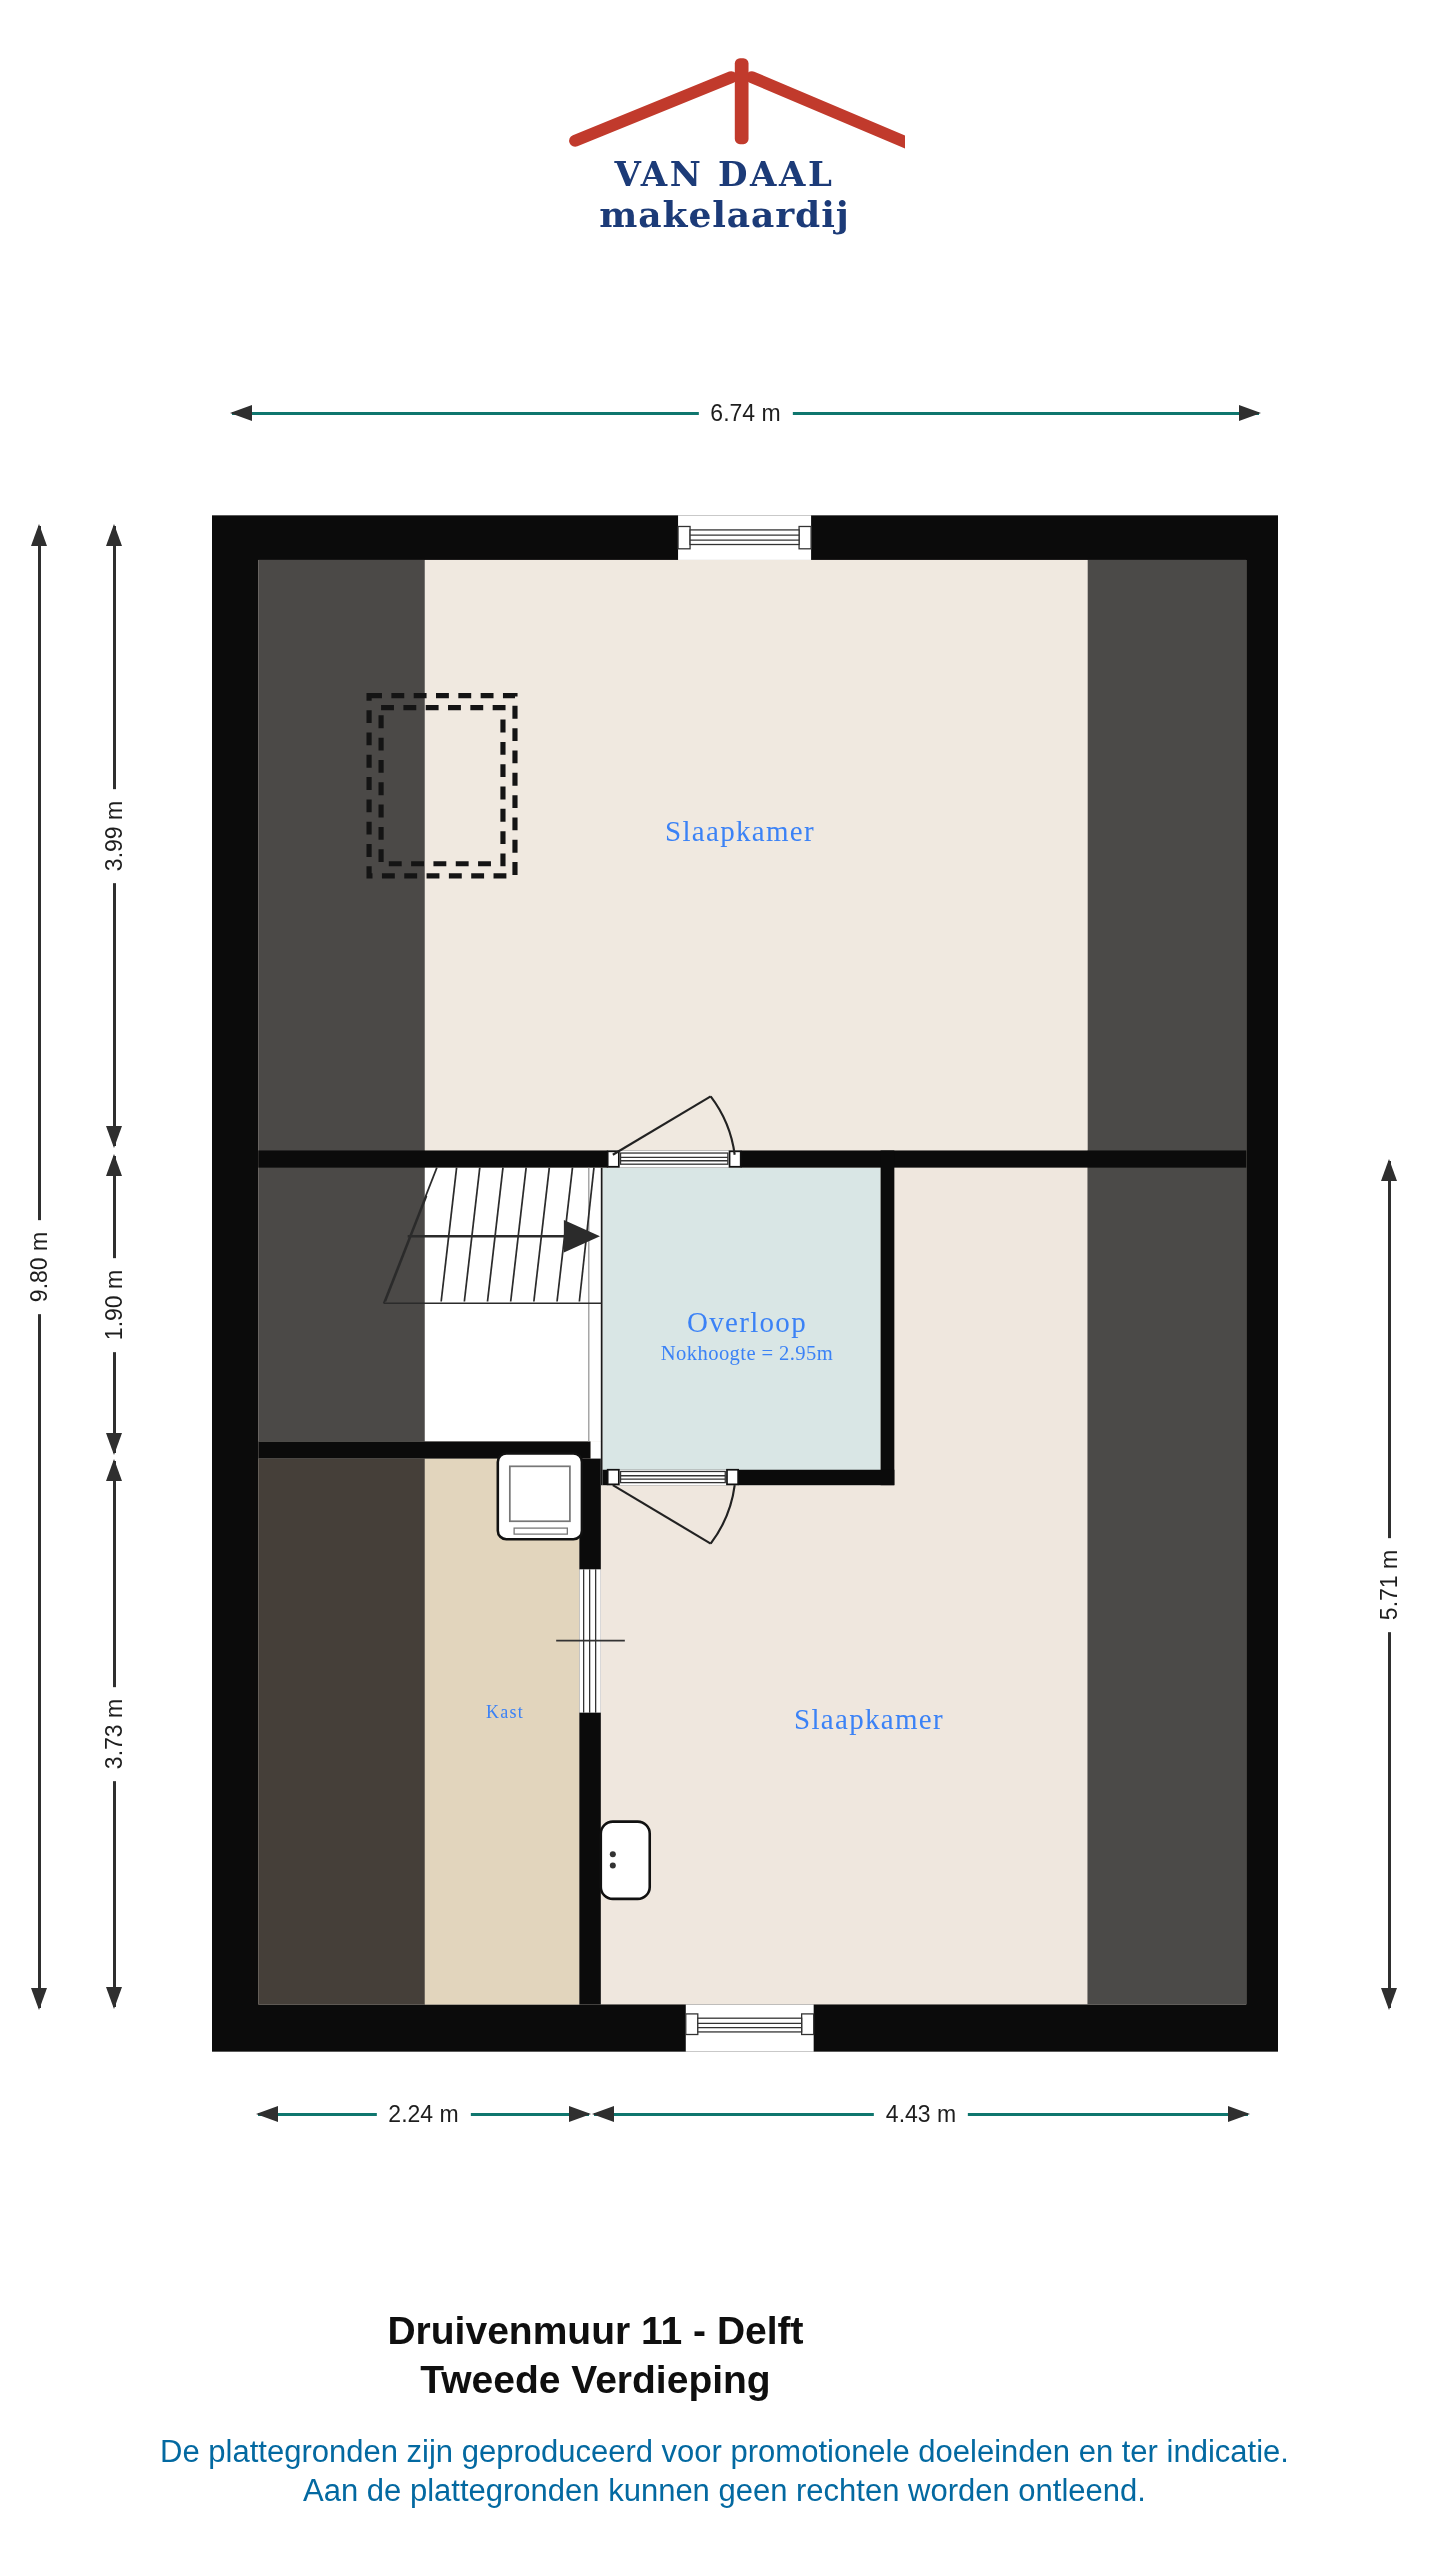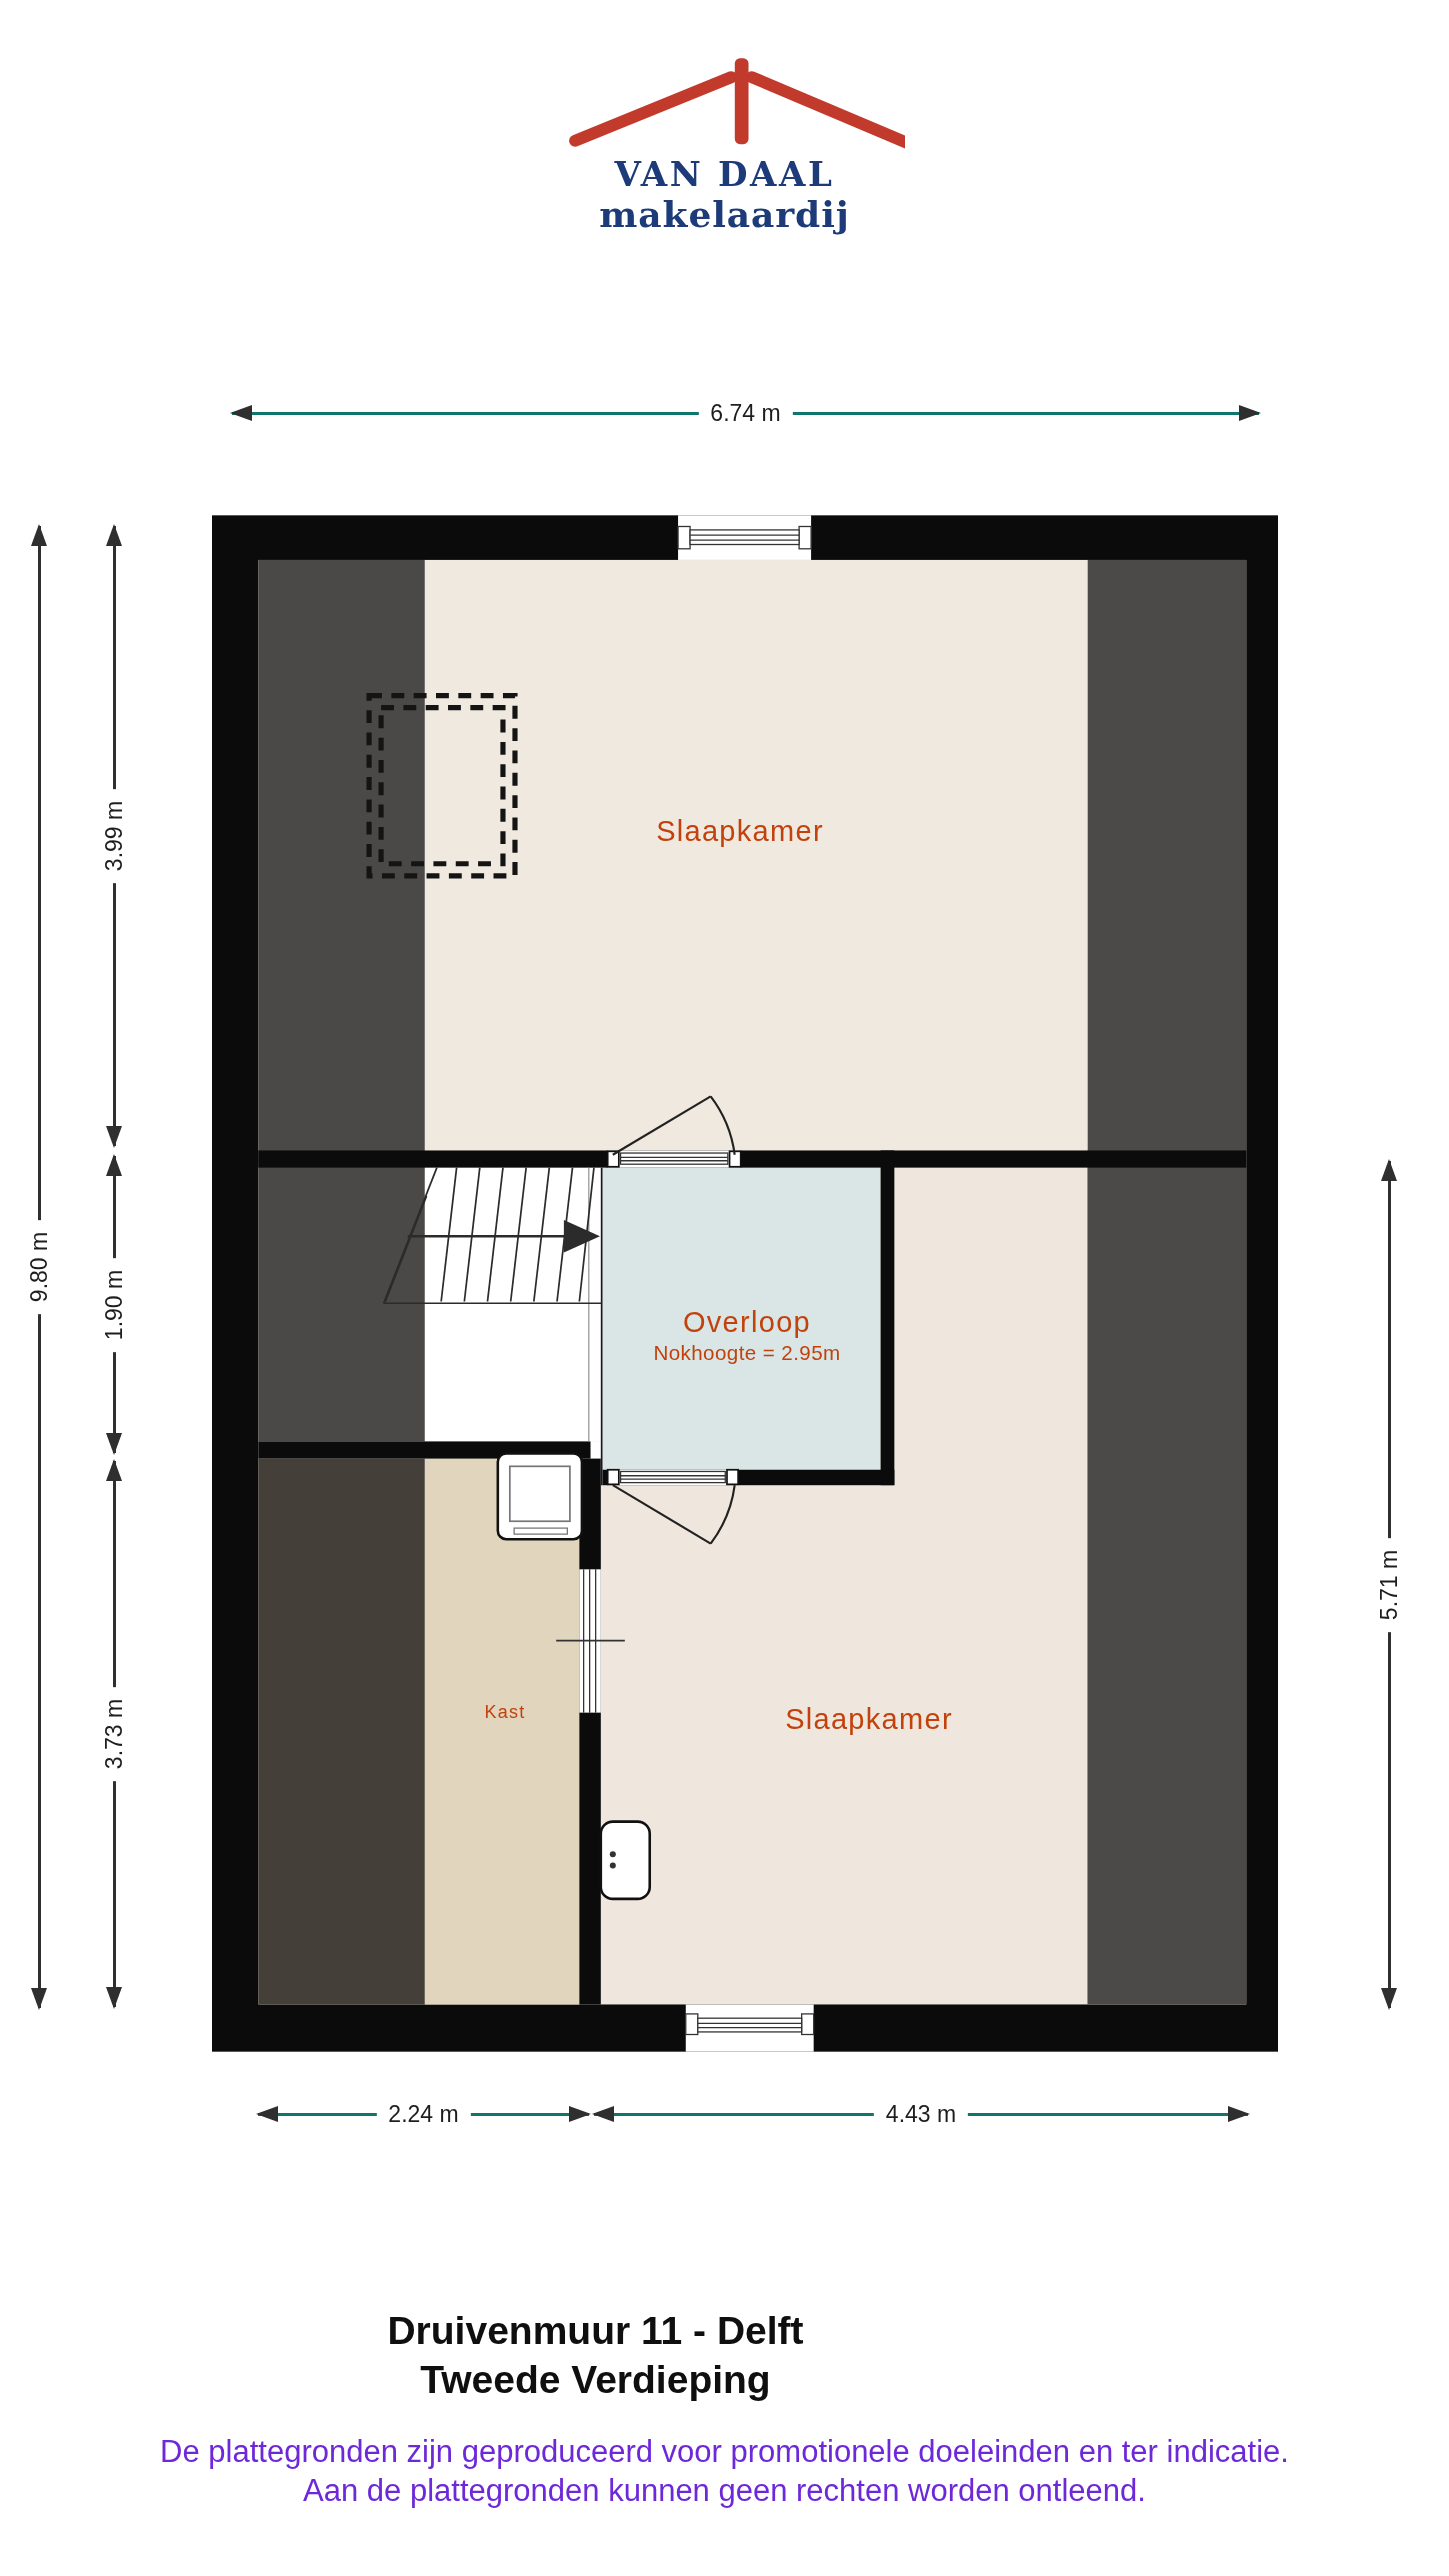--- a/index.html
+++ b/index.html
@@ -28,28 +28,28 @@
     border-bottom:22px solid #2f2f2f;}
   .vdim::after{content:"";position:absolute;bottom:-1.7px;left:50%;transform:translateX(-50%);
     width:0;height:0;border-left:8.6px solid transparent;border-right:8.6px solid transparent;
     border-top:22px solid #2f2f2f;}
   .hdim .dim-label{position:absolute;left:50%;top:1.3px;transform:translate(-50%,-50%);
     background:#fff;padding:0 12px;font-size:23px;white-space:nowrap;}
   .vdim .dim-label{position:absolute;top:50%;left:1.3px;transform:translate(-50%,-50%) rotate(-90deg);
     background:#fff;padding:0 12px;font-size:23px;white-space:nowrap;}
   
   .room-label{position:absolute;transform:translate(-50%,-50%);white-space:nowrap;
-    color:#c2410c;letter-spacing:1.3px;font-size:29px;}
+    color:#3b82f6;letter-spacing:1.3px;font-size:29px;font-family:Liberation Serif, serif;}
   .room-label.small{font-size:20.6px;letter-spacing:0.4px;}
   .room-label.kast{font-size:18px;}
   
   .footer-title{left:0;top:2306px;width:1191px;text-align:center;
     font-size:39px;font-weight:bold;line-height:49px;color:#0f0f0f;}
   .footer-disclaimer{left:0;top:2432px;width:1449px;text-align:center;
-    font-size:31px;line-height:39px;color:#6d28d9;}
+    font-size:31px;line-height:39px;color:#0369a1;}
 </style>
 </head>
 <body>
 
 <div class="abs logo">
   <svg width="361" height="103" viewBox="0 0 420 120">
     <line x1="36" y1="108" x2="218" y2="34" stroke="#c13a2c" stroke-width="14" stroke-linecap="round"></line>
     <line x1="242" y1="34" x2="426" y2="112" stroke="#c13a2c" stroke-width="14" stroke-linecap="round"></line>
     <rect x="222" y="12" width="16" height="100" rx="6" fill="#c13a2c"></rect>
   </svg>

